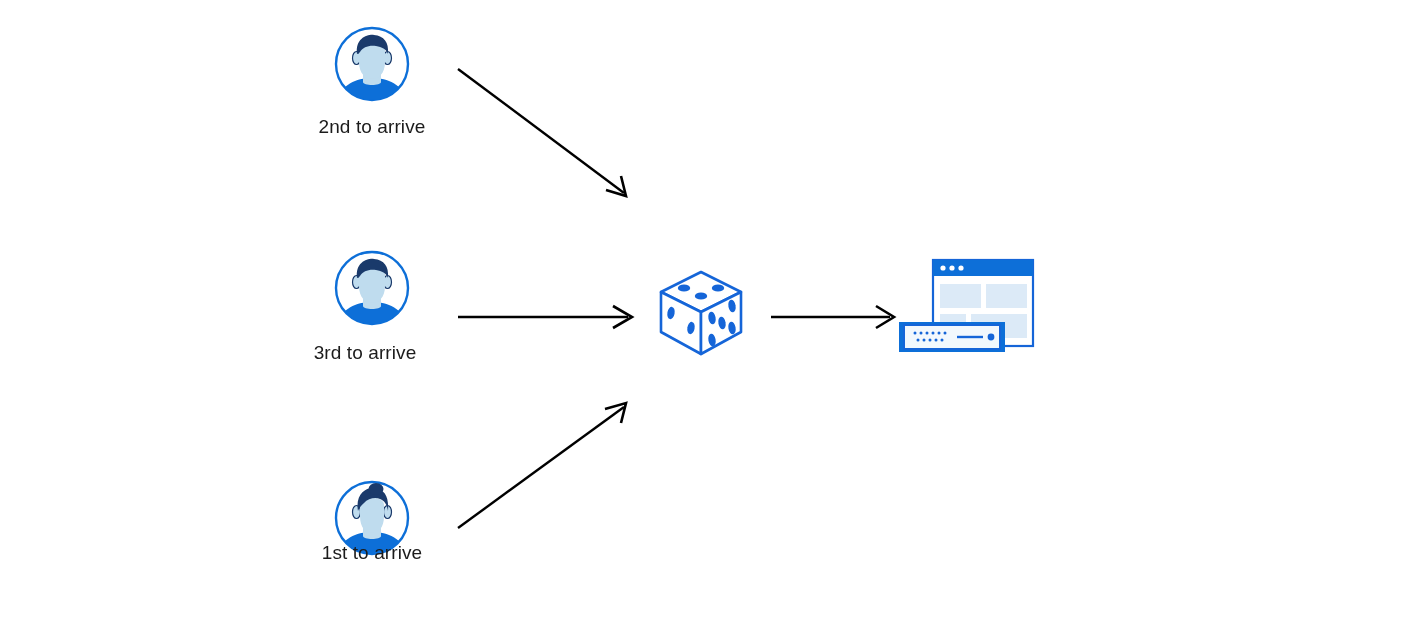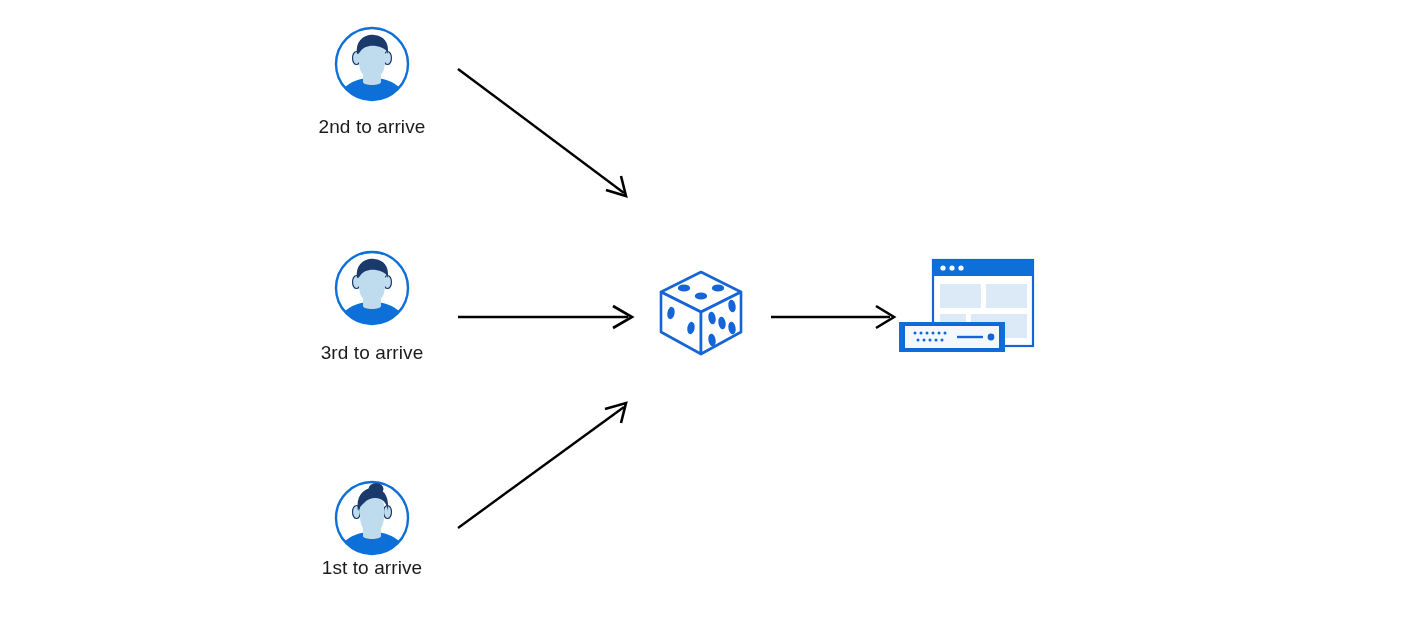--- a/index.html
+++ b/index.html
@@ -105,21 +105,21 @@
       <g clip-path="url(#clipB)">
         <path d="M4 80 C8 62 22 54 40 54 C58 54 72 62 76 80 Z" fill="#0d6fd8"></path>
         <path d="M31 46 L49 46 L49 58 C49 62 31 62 31 58 Z" fill="#bfdcee"></path>
         <ellipse cx="24.5" cy="34" rx="4" ry="6.5" fill="#bfdcee" stroke="#1a3a6b" stroke-width="1.2"></ellipse>
         <ellipse cx="55.5" cy="34" rx="4" ry="6.5" fill="#bfdcee" stroke="#1a3a6b" stroke-width="1.2"></ellipse>
         <path d="M27 26 C27 16 53 16 53 26 L53 38 C53 50 46 55 40 55 C34 55 27 50 27 38 Z" fill="#bfdcee"></path>
         <path d="M25 30 C23 14 36 10 42 11 C52 12 57 18 56 30 C54 25 50 23 44 22 C37 21 31 23 28 28 C27 29 26 30 25 30 Z" fill="#1a3a6b"></path>
       </g>
     </svg>
   </div>
-  <div class="node-label" style="left:272px; top:342px; width:200px;">3rd to arrive</div>
+  <div class="node-label" style="left:265px; top:342px; width:200px;">3rd to arrive</div>
 
   <div class="node" style="left:332px; top:478px; width:80px; height:80px;">
     <svg width="80" height="80" viewBox="0 0 80 80">
       <defs>
         <clipPath id="clipC">
             <circle cx="40" cy="40" r="36"></circle>
           </clipPath>
       </defs>
       <circle cx="40" cy="40" r="36" fill="#ffffff" stroke="#0d6fd8" stroke-width="2.4"></circle>
       <g clip-path="url(#clipC)">
@@ -127,21 +127,21 @@
         <path d="M31 46 L49 46 L49 58 C49 62 31 62 31 58 Z" fill="#bfdcee"></path>
         <ellipse cx="24.5" cy="34" rx="4" ry="6.5" fill="#bfdcee" stroke="#1a3a6b" stroke-width="1.2"></ellipse>
         <ellipse cx="55.5" cy="34" rx="4" ry="6.5" fill="#bfdcee" stroke="#1a3a6b" stroke-width="1.2"></ellipse>
         <path d="M28 27 C28 17 52 17 52 27 L52 38 C52 50 46 55 40 55 C34 55 28 50 28 38 Z" fill="#bfdcee"></path>
 
         <path d="M26 33 C23 16 34 9 42 10 C53 11 57 19 56 33 C55 27 53 23 48 21 C44 19 36 20 32 25 C29 28 27 30 26 33 Z" fill="#1a3a6b"></path>
         <ellipse cx="44" cy="11" rx="7.5" ry="6" fill="#1a3a6b"></ellipse>
       </g>
     </svg>
   </div>
-  <div class="node-label" style="left:272px; top:557px; width:200px;">1st to arrive</div>
+  <div class="node-label" style="left:272px; top:542px; width:200px;">1st to arrive</div>
 
   <div class="node" style="left:655px; top:266px; width:92px; height:94px;">
     <svg width="92" height="94" viewBox="0 0 92 94">
       <g fill="#ffffff" stroke="#1565d8" stroke-width="2.6" stroke-linejoin="round">
 
         <path d="M46 6 L86 26 L46 46 L6 26 Z"></path>
 
         <path d="M6 26 L46 46 L46 88 L6 66 Z"></path>
 
         <path d="M86 26 L86 66 L46 88 L46 46 Z"></path>

